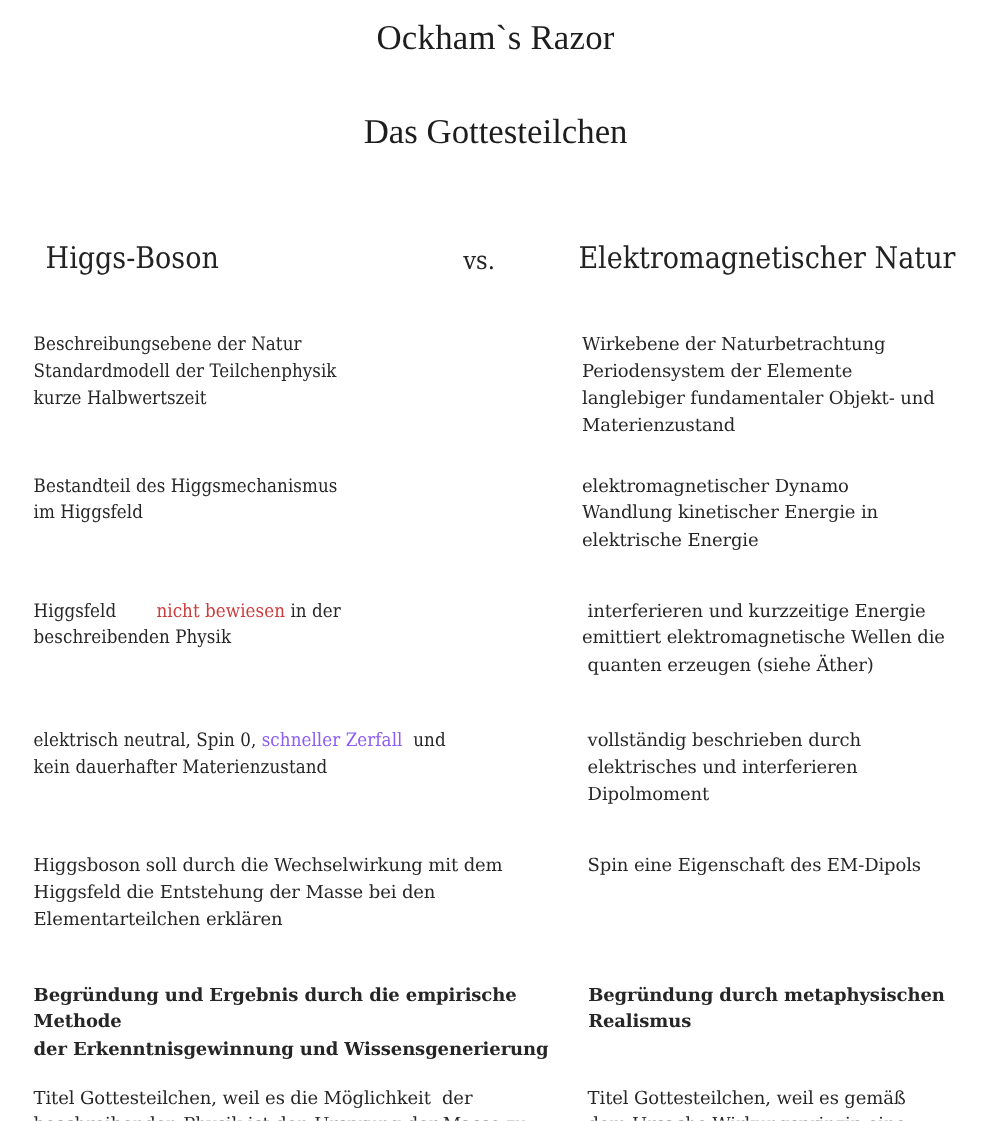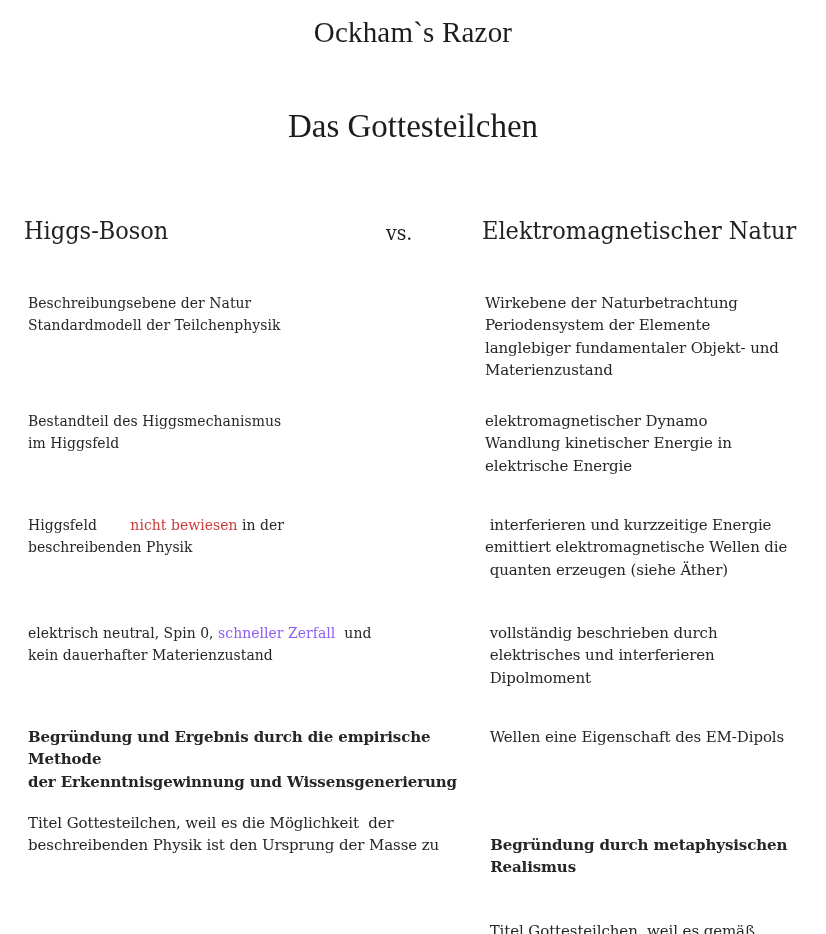--- a/index.html
+++ b/index.html
@@ -34,44 +34,44 @@
     font-family: "Liberation Serif", "DejaVu Serif", serif;
     font-size: 29px;
     line-height: 36px;
     font-weight: 400;
     letter-spacing: 0.2px;
     color: #1d1d1d;
     margin: 0;
   }
   .doc-subtitle {
     font-family: "Liberation Serif", "DejaVu Serif", serif;
-    font-size: 33px;
+    font-size: 29px;
     line-height: 36px;
     font-weight: 400;
     color: #1d1d1d;
-    margin: 16px;
+    margin: 0;
     padding-top: 42px;
   }
 
   
   .compare-header {
     position: relative;
     height: 52px;
     margin-top: 72px;
   }
   .col-heading {
     position: absolute;
     font-family: "DejaVu Serif Condensed", "Liberation Serif", "DejaVu Serif", serif;
     font-size: 25px;
     line-height: 30px;
     font-weight: 400;
     color: #222222;
     white-space: nowrap;
   }
-  .col-heading.left  { left: 24px;  top: 0; }
+  .col-heading.left  { left: 38px;  top: 0; }
   .col-heading.mid   { left: 386px; top: 2px; font-size: 21px; }
   .col-heading.right { left: 482px; top: 0; }
 
   
   .compare-body {
     position: relative;
     margin-top: 24px;
   }
   .col {
     position: absolute;
@@ -134,37 +134,43 @@
     <div class="col-heading right">Elektromagnetischer Natur</div>
   </div>
 
   <div class="compare-body">
 
     <div class="col col-left">
 
       <div class="row row-h1">
         <div class="line">Beschreibungsebene der Natur</div>
         <div class="line">Standardmodell der Teilchenphysik</div>
+        <div class="line">kurze Halbwertszeit</div>
       </div>
 
       <div class="row row-h2">
         <div class="line">Bestandteil des Higgsmechanismus</div>
         <div class="line">im Higgsfeld</div>
       </div>
 
       <div class="row row-h3">
         <div class="line"><span>Higgsfeld </span><span class="hl-red">nicht bewiesen</span><span> in der</span></div>
         <div class="line">beschreibenden Physik</div>
       </div>
 
       <div class="row row-h4">
         <div class="line"><span>elektrisch neutral, Spin 0, </span><span class="hl-orange">schneller Zerfall</span><span>  und</span></div>
         <div class="line">kein dauerhafter Materienzustand</div>
       </div>
 
+      <div class="row row-h5">
+        <div class="line wide">Higgsboson soll durch die Wechselwirkung mit dem</div>
+        <div class="line wide">Higgsfeld die Entstehung der Masse bei den</div>
+        <div class="line wide">Elementarteilchen erklären</div>
+      </div>
 
       <div class="row row-h6">
         <div class="line wide">Begründung und Ergebnis durch die empirische Methode</div>
         <div class="line wide">der Erkenntnisgewinnung und Wissensgenerierung</div>
       </div>
 
       <div class="row row-h7">
         <div class="line wide">Titel Gottesteilchen, weil es die Möglichkeit  der</div>
         <div class="line wide">beschreibenden Physik ist den Ursprung der Masse zu</div>
 
@@ -193,21 +199,21 @@
         <div class="line"> quanten erzeugen (siehe Äther)</div>
       </div>
 
       <div class="row row-h4">
         <div class="line"> vollständig beschrieben durch</div>
         <div class="line"> elektrisches und interferieren</div>
         <div class="line"> Dipolmoment</div>
       </div>
 
       <div class="row row-h5">
-        <div class="line"> Wellen eine Eigenschaft des EM-Dipols</div>
+        <div class="line"> Spin eine Eigenschaft des EM-Dipols</div>
       </div>
 
       <div class="row row-h6">
         <div class="line"> Begründung durch metaphysischen</div>
         <div class="line"> Realismus</div>
       </div>
 
       <div class="row row-h7">
         <div class="line"> Titel Gottesteilchen, weil es gemäß</div>
         <div class="line"> dem Ursache-Wirkungsprinzip eine</div>

